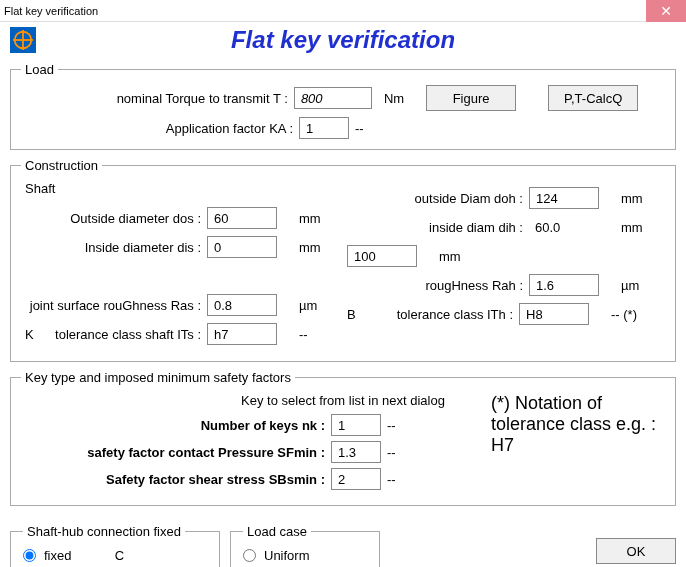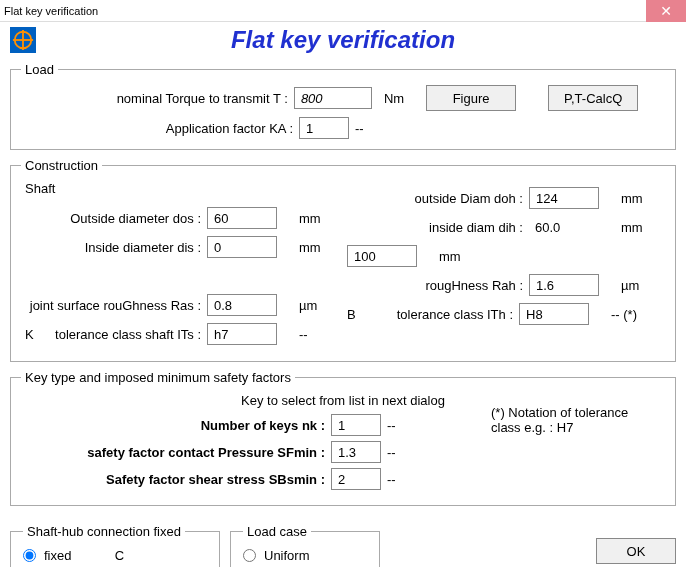--- a/index.html
+++ b/index.html
@@ -23,21 +23,21 @@
 .load-row2 .lbl2 { width: 272px; text-align: right; }
 .construction-cols { display: flex; }
 .col { flex: 1; padding: 0 4px; }
 .col-header { text-align: left; font-size: 13px; margin-bottom: 10px; }
 .crow { display: flex; align-items: center; margin: 5px 0; height: 24px; }
 .crow .cl { flex: 1; text-align: right; padding-right: 6px; }
 .crow .cv { width: 70px; }
 .crow .cu { width: 40px; margin-left: 22px; }
 .ro-val { display: inline-block; width: 70px; padding-left: 6px; }
 .key-instr { text-align: center; margin-bottom: 6px; }
-.notation { position: absolute; right: 14px; top: 20px; font-size: 13px; text-align: left; width: 170px; }
+.notation { position: absolute; right: 14px; top: 8px; font-size: 18px; text-align: left; width: 170px; }
 .krow { display: flex; align-items: center; margin: 5px 0; }
 .krow .kl { width: 310px; text-align: right; padding-right: 6px; font-weight: bold; }
 .krow .ku { margin-left: 6px; }
 .bottom-row { display: flex; margin-top: 10px; gap: 10px; align-items: flex-start; }
 .radio-fs { border: 1px solid #aaa; padding: 6px 12px 8px 12px; }
 .radio-row { display: flex; align-items: center; margin: 3px 0; }
 .radio-row input { margin-right: 8px; }
 .bottom-buttons { margin-left: auto; display: flex; flex-direction: column; gap: 10px; padding-top: 22px; }
 .bottom-buttons .btn { width: 80px; }
 </style>

